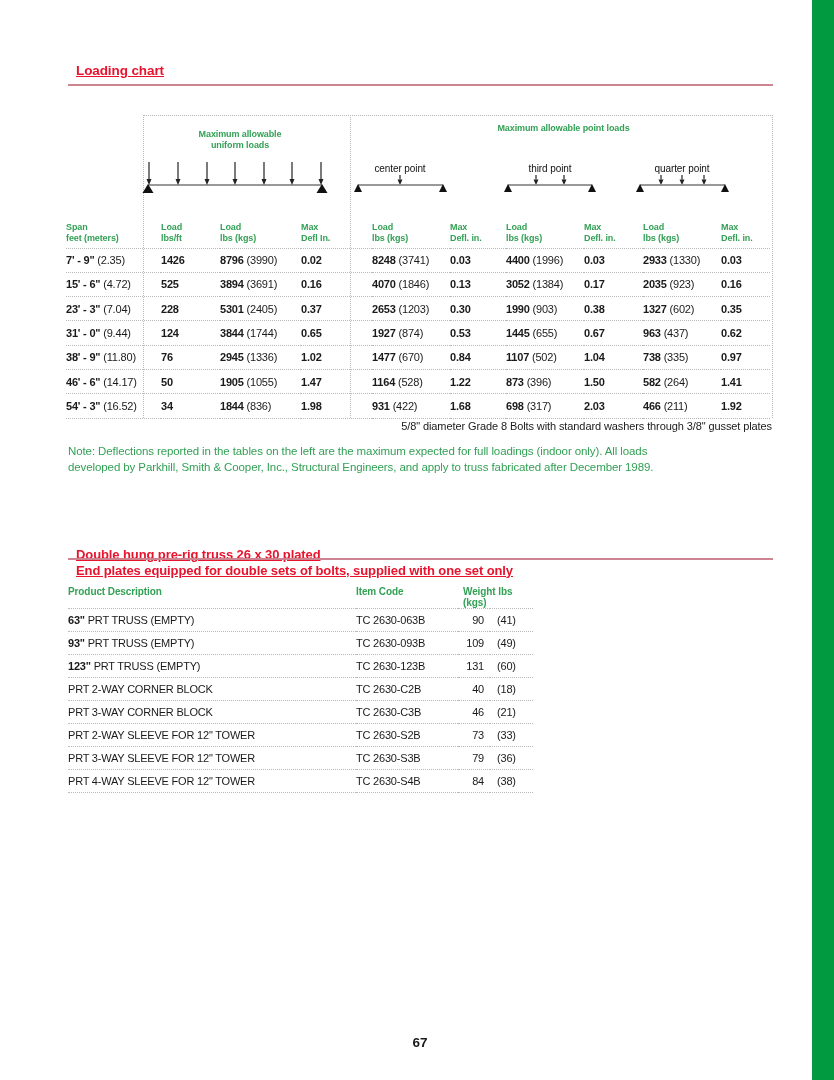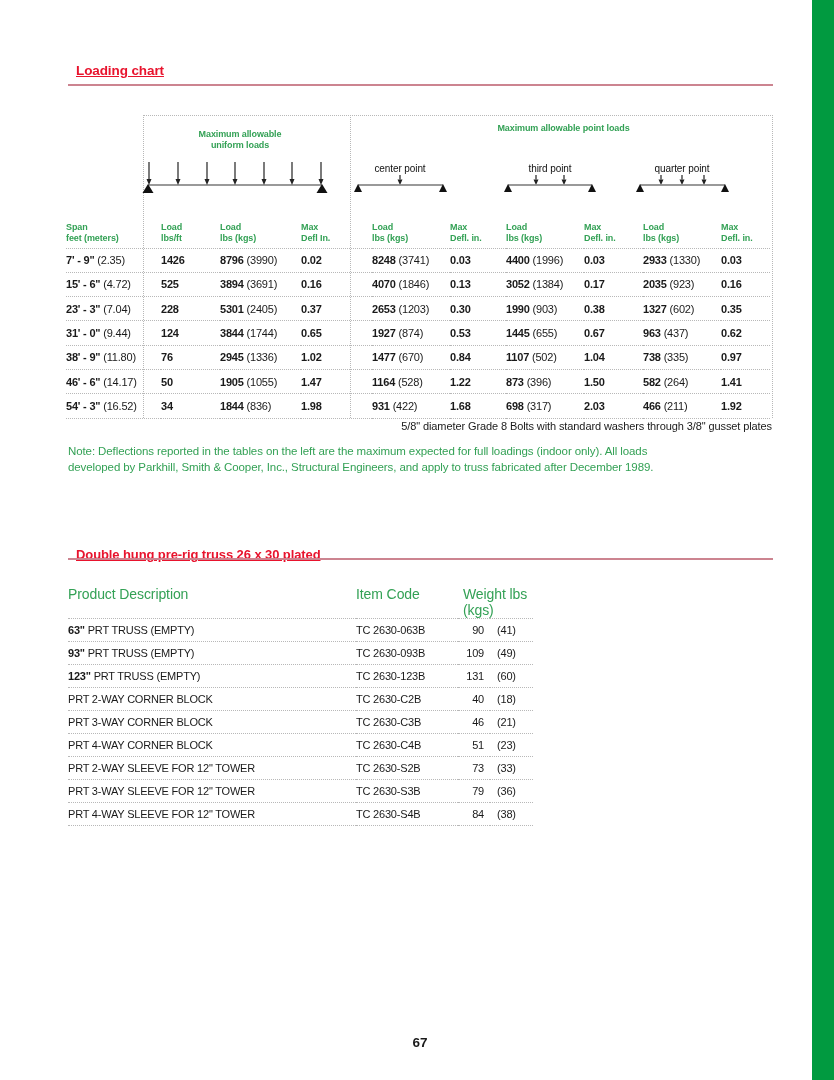--- a/index.html
+++ b/index.html
@@ -33,21 +33,21 @@
   .b { font-weight:bold; }
   .lt { font-weight:normal; }
 
   .bolts-note { position:absolute; left:68px; top:420px; width:704px; text-align:right; font-size:11px; }
   .green-note { position:absolute; left:68px; top:443px; width:716px; font-size:11.5px; line-height:16px;
                 color:var(--green_text,#33A155); }
 
   .title-2 { top:523px; font-size:13px; line-height:15.5px;margin-top:24px; }
 
   .product-table { position:absolute; left:68px; top:586px; width:465px; }
-  .product-table th { vertical-align:top; height:19px; font-size:14px; font-weight:normal;
+  .product-table th { vertical-align:top; height:19px; font-size:10px; font-weight:bold;
                       color:var(--green_text,#33A155); border-bottom:1px dotted var(--dotted_gray,#b8b8b8); }
   .product-table td { height:23px; font-size:11px; letter-spacing:-0.2px;
                       border-bottom:1px dotted var(--dotted_gray,#b8b8b8); }
   .td-lbs { text-align:right; padding-right:6px; }
   .td-kgs { padding-left:7px;margin-left:16px; }
   .th-weight { padding-left:5px; }
 
   .footer-left { position:absolute; left:68px; top:1100px; font-size:12px; }
   .footer-page { position:absolute; left:68px; top:1035px; width:704px; text-align:center;
                  font-size:13.5px; font-weight:bold; letter-spacing:0; }
@@ -283,20 +283,21 @@
 
   <div class="bolts-note">5/8" diameter Grade 8 Bolts with standard washers through 3/8" gusset plates</div>
 
   <div class="green-note">
     <div>Note: Deflections reported in the tables on the left are the maximum expected for full loadings (indoor only). All loads</div>
     <div>developed by Parkhill, Smith &amp; Cooper, Inc., Structural Engineers, and apply to truss fabricated after December 1989.</div>
   </div>
 
   <h2 class="red-title title-2">
     <div>Double hung pre-rig truss 26 x 30 plated</div>
+    <div>End plates equipped for double sets of bolts, supplied with one set only</div>
   </h2>
   <div class="red-rule rule-2"></div>
 
   <table class="product-table">
     <colgroup>
       <col style="width:288px">
         <col style="width:102px">
         <col style="width:32px">
         <col style="width:43px">
     </colgroup>
@@ -337,26 +338,20 @@
           <td class="td-kgs">(18)</td>
         </tr>
 
         <tr>
           <td><span class="b"></span><span>PRT 3-WAY CORNER BLOCK</span></td>
           <td>TC 2630-C3B</td>
           <td class="td-lbs">46</td>
           <td class="td-kgs">(21)</td>
         </tr>
 
-        <tr>
-          <td><span class="b"></span><span>PRT 4-WAY CORNER BLOCK</span></td>
-          <td>TC 2630-C4B</td>
-          <td class="td-lbs">51</td>
-          <td class="td-kgs">(23)</td>
-        </tr>
 
         <tr>
           <td><span class="b"></span><span>PRT 2-WAY SLEEVE FOR 12" TOWER</span></td>
           <td>TC 2630-S2B</td>
           <td class="td-lbs">73</td>
           <td class="td-kgs">(33)</td>
         </tr>
 
         <tr>
           <td><span class="b"></span><span>PRT 3-WAY SLEEVE FOR 12" TOWER</span></td>

